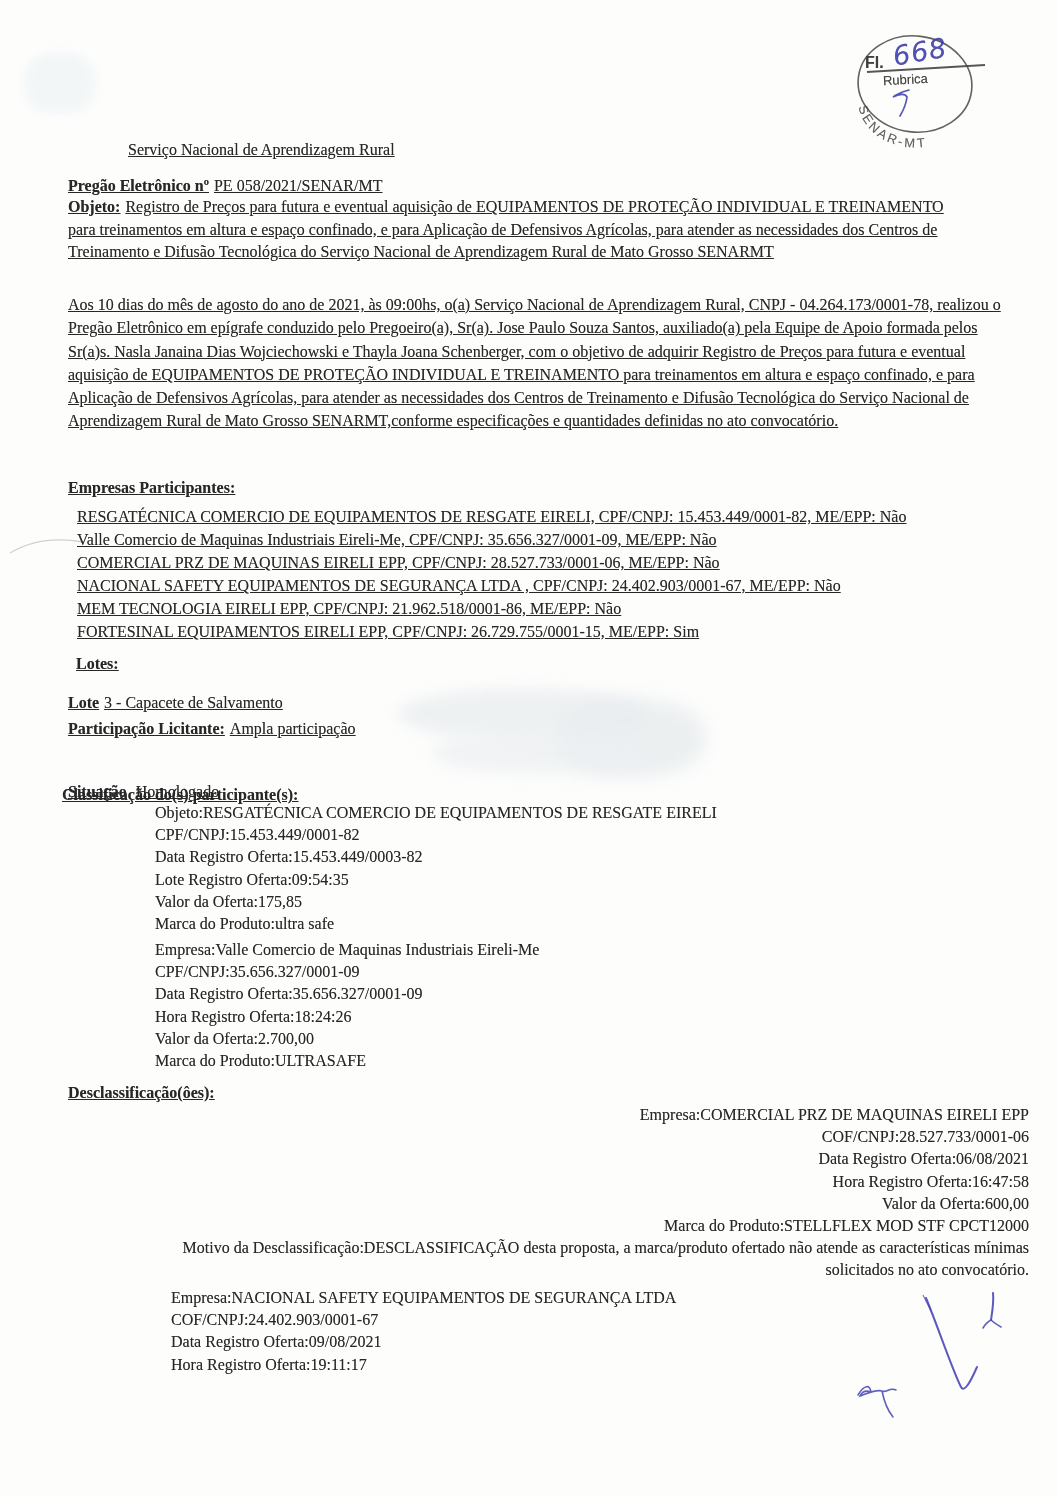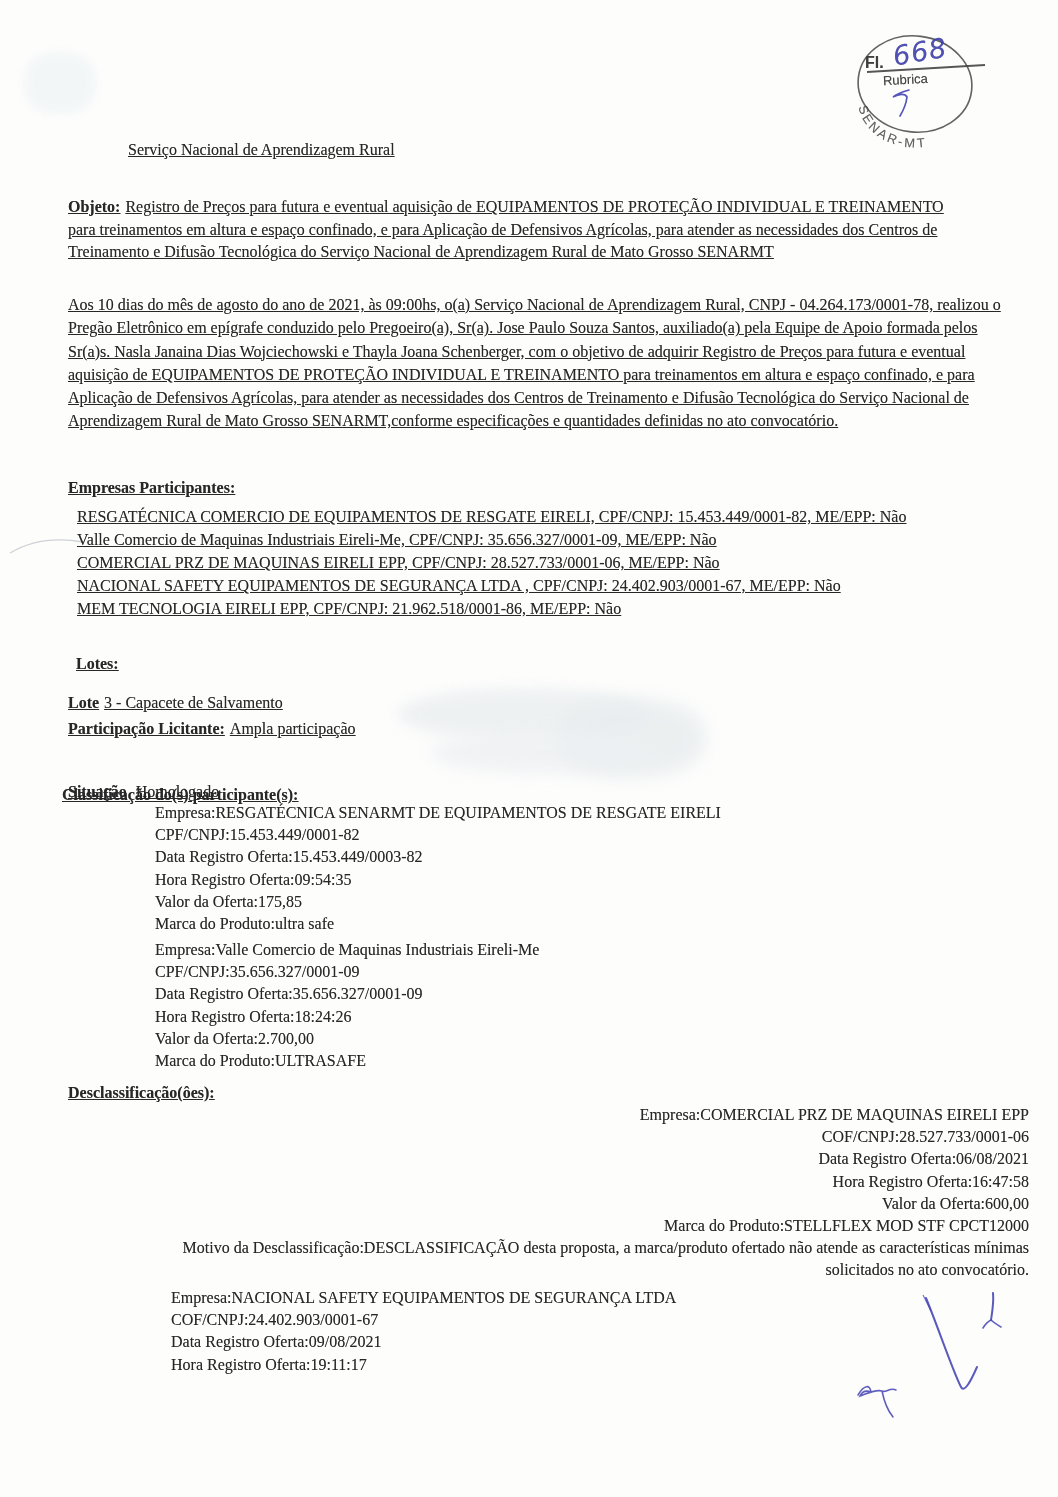--- a/index.html
+++ b/index.html
@@ -59,45 +59,47 @@
   <div class="wm wm2"></div>
   <div class="wm wm3"></div>
   <div class="wm wm4"></div>
 
   <svg class="pencil-svg" width="90" height="35" viewBox="0 0 90 35">
     <path d="M 5 25 C 25 13 50 9 78 14" stroke="#c2c6ca" stroke-width="1.3" fill="none" opacity="0.8"></path>
   </svg>
 
   <div class="abs txt header">Serviço Nacional de Aprendizagem Rural</div>
 
+  <p class="abs pregao"><b class="lbl">Pregão Eletrônico nº</b><span>PE 058/2021/SENAR/MT</span></p>
 
   <p class="abs objeto"><b class="lbl">Objeto:</b><span>Registro de Preços para futura e eventual aquisição de EQUIPAMENTOS DE PROTEÇÃO INDIVIDUAL E TREINAMENTO para treinamentos em altura e espaço confinado, e para Aplicação de Defensivos Agrícolas, para atender as necessidades dos Centros de Treinamento e Difusão Tecnológica do Serviço Nacional de Aprendizagem Rural de Mato Grosso SENARMT</span></p>
 
   <p class="abs intro">Aos 10 dias do mês de agosto do ano de 2021, às 09:00hs, o(a) Serviço Nacional de Aprendizagem Rural, CNPJ - 04.264.173/0001-78, realizou o Pregão Eletrônico em epígrafe conduzido pelo Pregoeiro(a), Sr(a). Jose Paulo Souza Santos,  auxiliado(a) pela Equipe de Apoio formada pelos Sr(a)s. Nasla Janaina Dias Wojciechowski e Thayla Joana Schenberger, com o objetivo de adquirir Registro de Preços para futura e eventual aquisição de EQUIPAMENTOS DE PROTEÇÃO INDIVIDUAL E TREINAMENTO para treinamentos em altura e espaço confinado, e para Aplicação de Defensivos Agrícolas, para atender as necessidades dos Centros de Treinamento e Difusão Tecnológica do Serviço Nacional de Aprendizagem Rural de Mato Grosso SENARMT,conforme especificações e quantidades definidas no ato convocatório.</p>
 
   <h3 class="abs h-part">Empresas Participantes:</h3>
   <div class="abs companies">
     <div class="txt">RESGATÉCNICA COMERCIO DE EQUIPAMENTOS DE RESGATE EIRELI, CPF/CNPJ: 15.453.449/0001-82, ME/EPP:  Não</div>
     <div class="txt">Valle Comercio de Maquinas Industriais Eireli-Me, CPF/CNPJ: 35.656.327/0001-09, ME/EPP:  Não</div>
     <div class="txt">COMERCIAL PRZ DE MAQUINAS EIRELI EPP, CPF/CNPJ: 28.527.733/0001-06, ME/EPP:  Não</div>
     <div class="txt">NACIONAL SAFETY EQUIPAMENTOS DE SEGURANÇA LTDA , CPF/CNPJ: 24.402.903/0001-67, ME/EPP:  Não</div>
     <div class="txt">MEM TECNOLOGIA EIRELI EPP, CPF/CNPJ: 21.962.518/0001-86, ME/EPP:  Não</div>
+    <div class="txt">FORTESINAL EQUIPAMENTOS EIRELI EPP, CPF/CNPJ: 26.729.755/0001-15, ME/EPP:  Sim</div>
   </div>
 
   <h3 class="abs h-lotes">Lotes:</h3>
   <p class="abs lote-line"><b class="lbl">Lote</b><span>3 - Capacete de Salvamento</span></p>
   <p class="abs part-line"><b class="lbl">Participação Licitante:</b><span>Ampla participação</span></p>
   <p class="abs sit-line"><b class="lbl">Situação</b><span>Homologado</span></p>
 
   <h3 class="abs h-class">Classificação do(s) participante(s):</h3>
   <div class="block b1">
-    <div class="ln">Empresa:RESGATÉCNICA SENARMT DE EQUIPAMENTOS DE RESGATE EIRELI</div>
+    <div class="ln">Objeto:RESGATÉCNICA COMERCIO DE EQUIPAMENTOS DE RESGATE EIRELI</div>
     <div class="ln">CPF/CNPJ:15.453.449/0001-82</div>
     <div class="ln">Data Registro Oferta:15.453.449/0003-82</div>
-    <div class="ln">Hora Registro Oferta:09:54:35</div>
+    <div class="ln">Lote Registro Oferta:09:54:35</div>
     <div class="ln">Valor da Oferta:175,85</div>
     <div class="ln">Marca do Produto:ultra safe</div>
   </div>
   <div class="block b2">
     <div class="ln">Empresa:Valle Comercio de Maquinas Industriais Eireli-Me</div>
     <div class="ln">CPF/CNPJ:35.656.327/0001-09</div>
     <div class="ln">Data Registro Oferta:35.656.327/0001-09</div>
     <div class="ln">Hora Registro Oferta:18:24:26</div>
     <div class="ln">Valor da Oferta:2.700,00</div>
     <div class="ln">Marca do Produto:ULTRASAFE</div>

